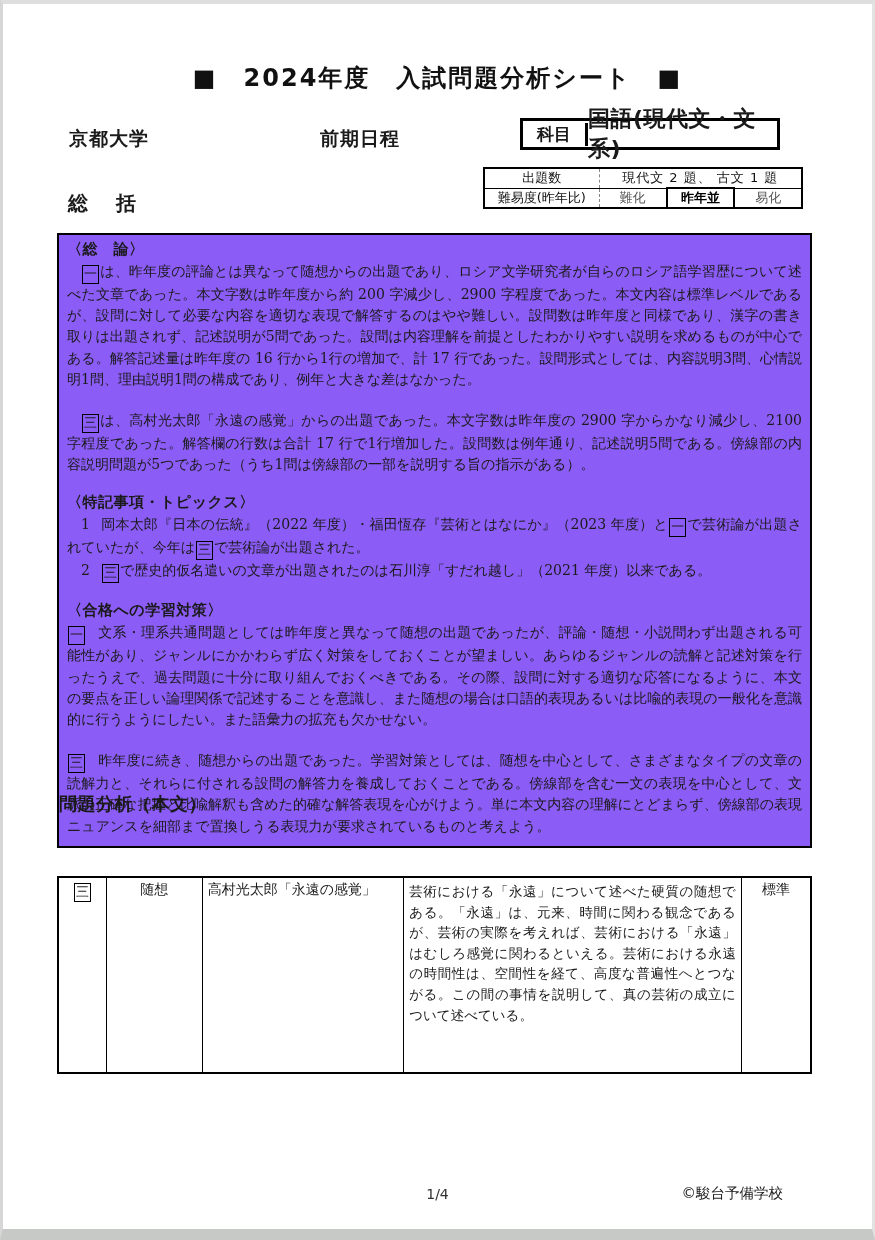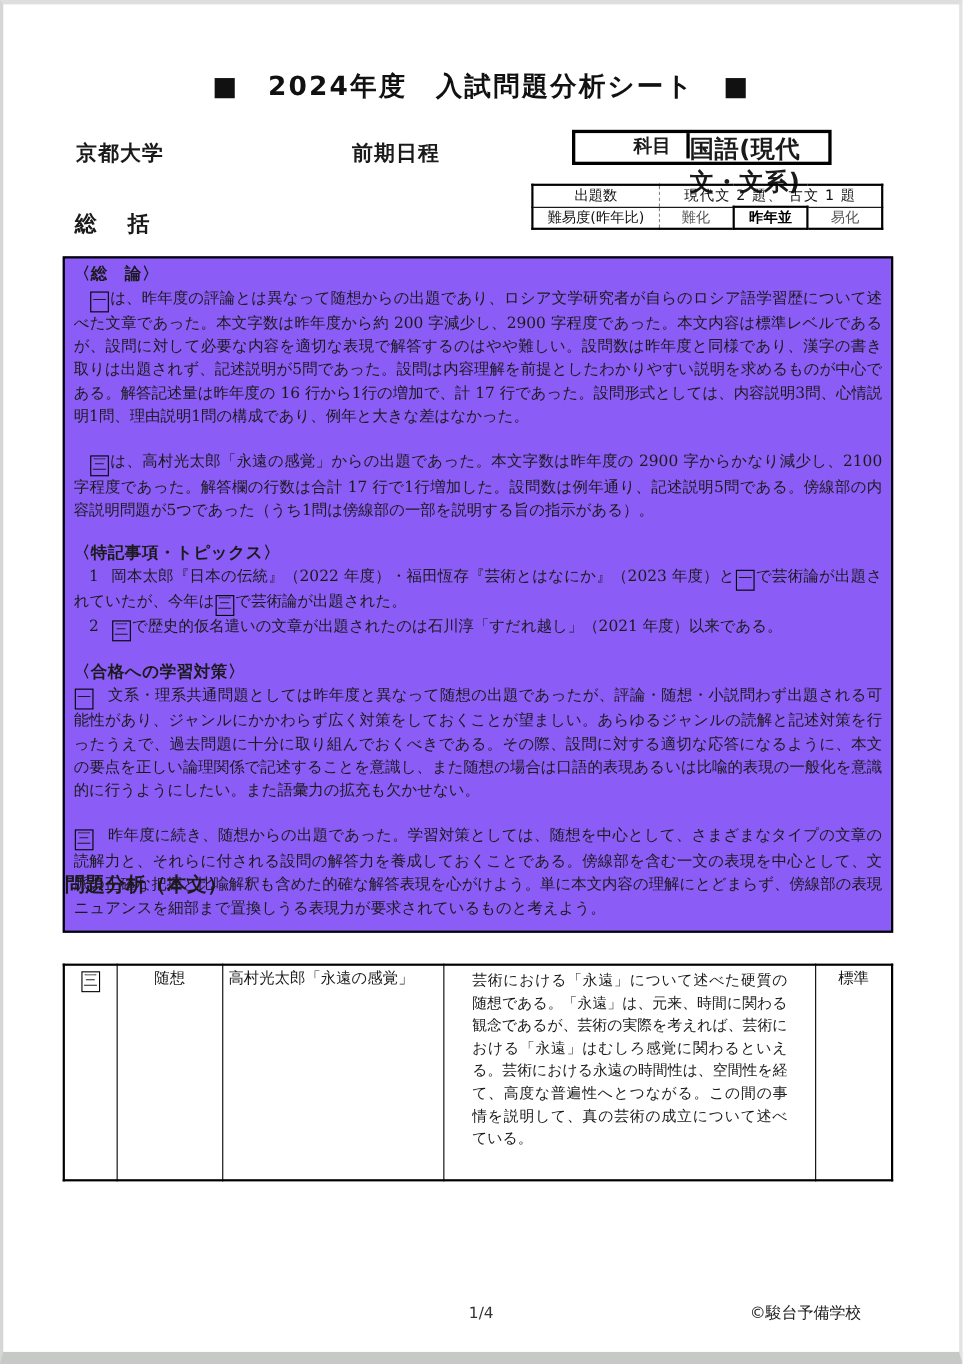--- a/index.html
+++ b/index.html
@@ -17,23 +17,23 @@
   .title{
     position:absolute;top:62px;left:0;width:100%;margin:0;text-align:center;
     font-family:"DejaVu Sans","Liberation Sans",sans-serif;
     font-size:24px;font-weight:bold;letter-spacing:2px;color:#111;
   }
   .university{position:absolute;top:126px;left:69px;font-size:19px;font-weight:bold;
     font-family:"DejaVu Sans","Liberation Sans",sans-serif;letter-spacing:1px;}
   .schedule{position:absolute;top:126px;left:320px;font-size:19px;font-weight:bold;
     font-family:"DejaVu Sans","Liberation Sans",sans-serif;letter-spacing:1px;}
   .subject-box{
-    position:absolute;top:118px;left:520px;width:236px;height:32px;
-    border:3px solid #000;display:flex;align-items:flex-start;box-sizing:border-box;
-    font-family:"DejaVu Sans","Liberation Sans",sans-serif;font-weight:bold;padding-left:39px;
+    position:absolute;top:118px;left:520px;width:260px;height:32px;
+    border:3px solid #000;display:flex;align-items:center;box-sizing:border-box;
+    font-family:"DejaVu Sans","Liberation Sans",sans-serif;font-weight:bold;
   }
   .subject-label{width:62px;border-right:3px solid #000;display:flex;align-items:center;justify-content:center;font-size:17px;}
   .subject-value{flex:1;display:flex;align-items:center;justify-content:center;font-size:22px;letter-spacing:.5px;}
   
   .info-table{
     position:absolute;top:167px;left:483px;width:320px;border-collapse:collapse;table-layout:fixed;
     font-family:"DejaVu Sans","Liberation Sans",sans-serif;font-size:13px;
   }
   .info-table td{border:1px dashed #888;height:20px;text-align:center;padding:0;box-sizing:border-box;}
   .info-table tr td{border-top:1.5px solid #000;border-bottom:1.5px solid #000;}
@@ -66,21 +66,21 @@
   .analysis-heading{position:absolute;top:792px;left:59px;font-size:18px;font-weight:bold;
     font-family:"DejaVu Sans","Liberation Sans",sans-serif;letter-spacing:.5px;}
   .analysis-table{
     position:absolute;top:876px;left:57px;width:755px;height:198px;border-collapse:collapse;table-layout:fixed;
     border:2px solid #000;
   }
   .analysis-table td{border:1px solid #000;vertical-align:top;padding:3px 5px;box-sizing:border-box;font-size:14px;}
   .c-num{width:48px;text-align:center;}
   .c-genre{width:95px;text-align:center;}
   .c-src{width:200px;}
-  .c-desc{width:335px;text-align:justify;font-size:13.5px !important;line-height:20.6px;padding:3px 25px !important;}
+  .c-desc{width:335px;text-align:justify;font-size:13.5px !important;line-height:20.6px;padding:3px 5px !important;}
   .c-diff{width:69px;text-align:center;}
   
   .footer-page{position:absolute;top:1186px;left:400px;width:75px;text-align:center;font-size:14px;
     font-family:"DejaVu Sans","Liberation Sans",sans-serif;color:#333;}
   .footer-copy{position:absolute;top:1184px;right:92px;font-size:14.5px;
     font-family:"DejaVu Sans","Liberation Sans",sans-serif;color:#222;}
 </style>
 </head>
 <body>
 

